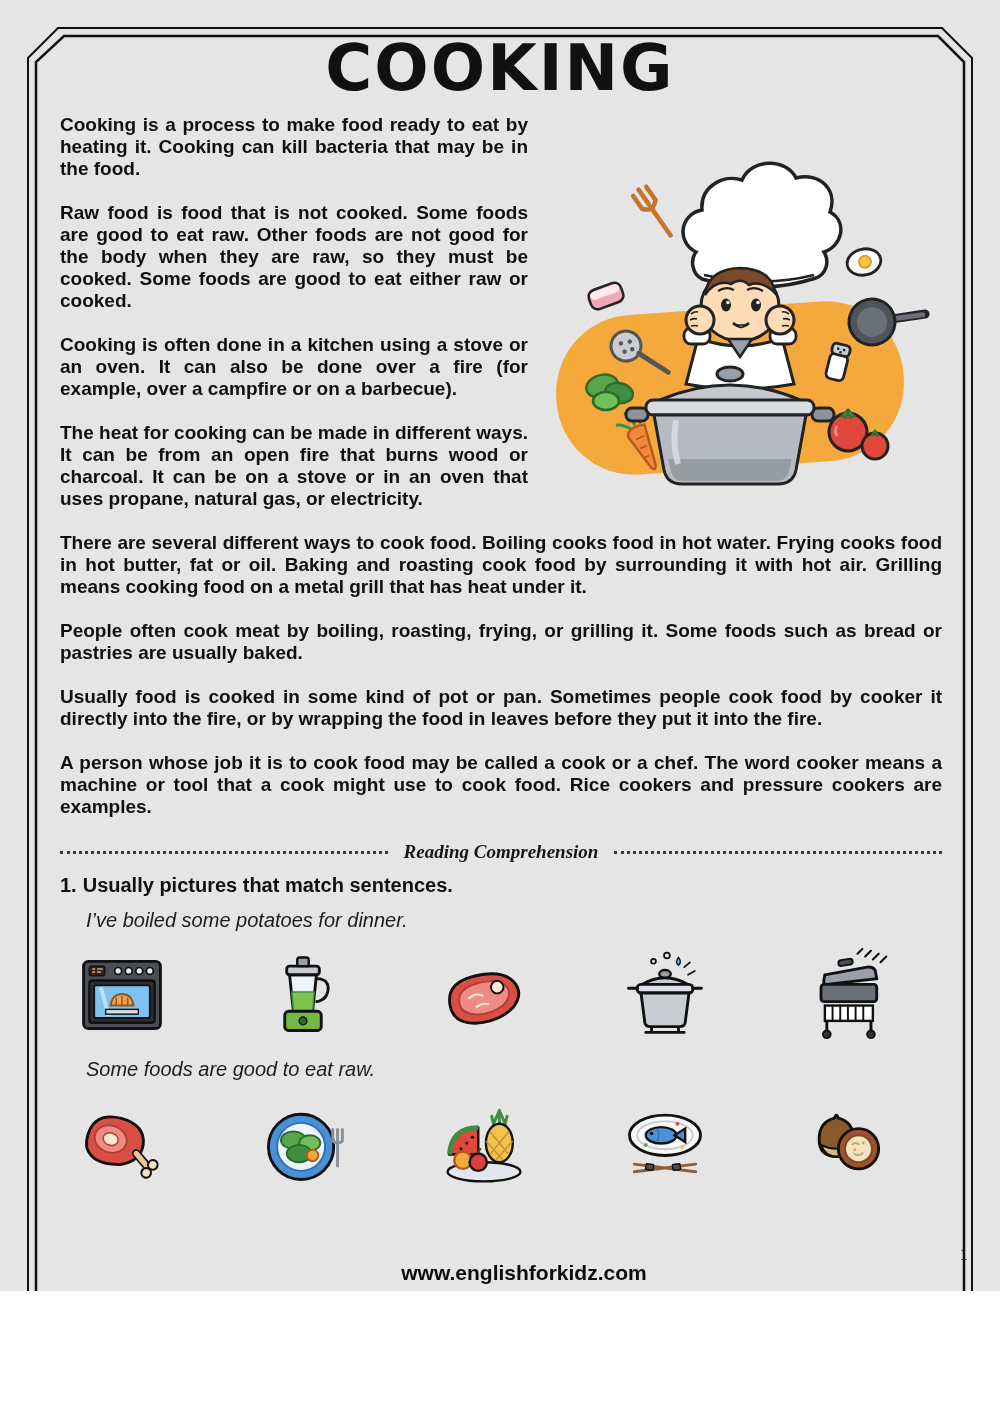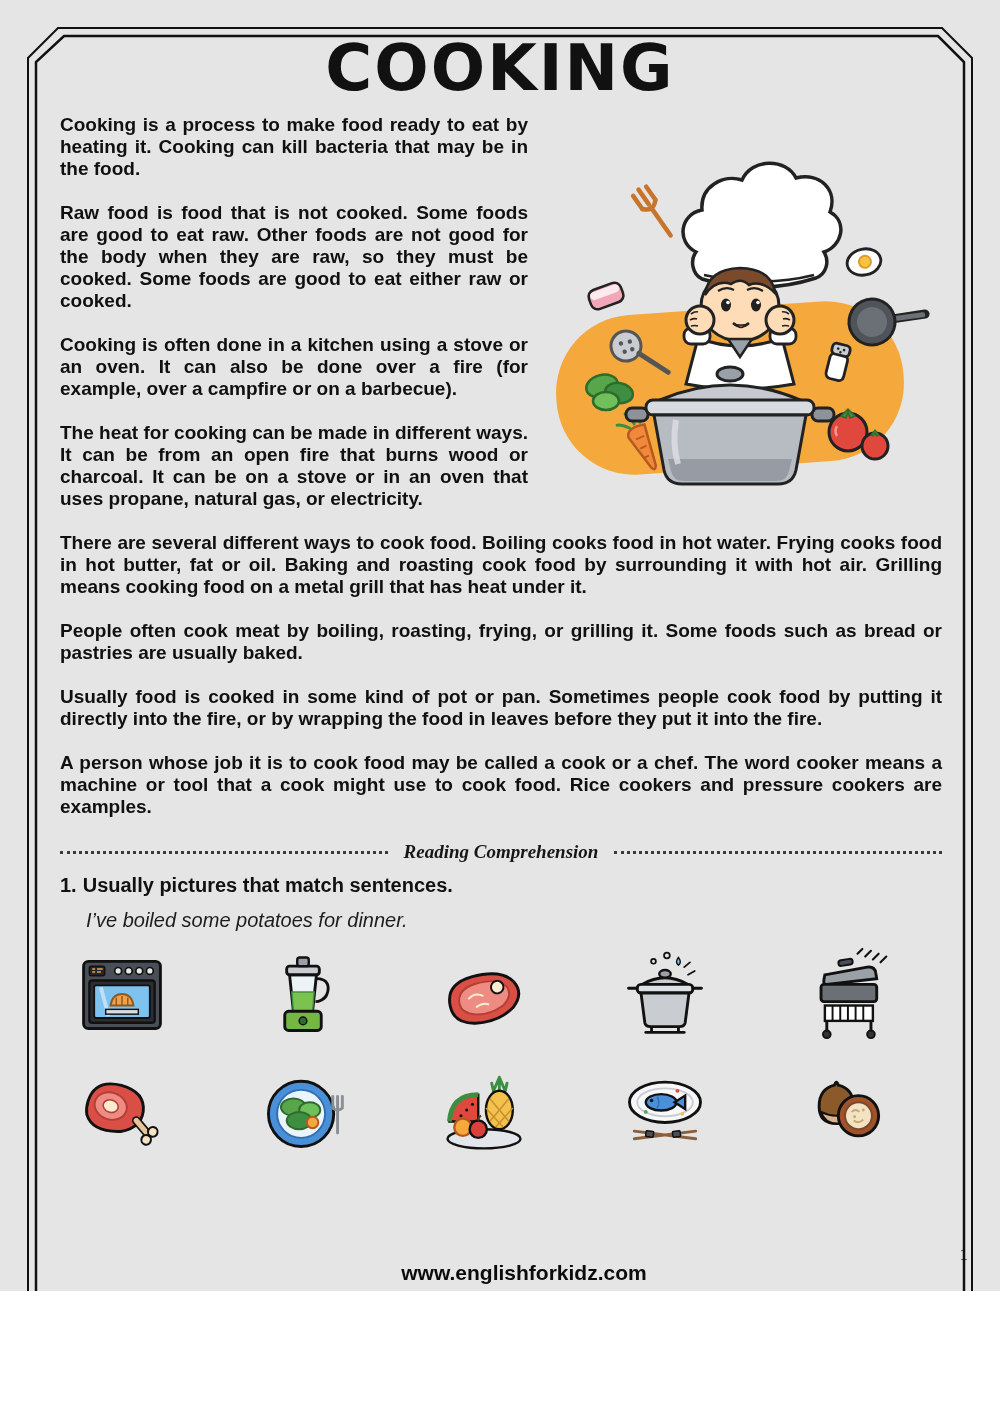--- a/index.html
+++ b/index.html
@@ -170,21 +170,21 @@
           </g>
         </svg>
       </div>
 
       <p>Cooking is a process to make food ready to eat by heating it. Cooking can kill bacteria that may be in the food.</p>
       <p>Raw food is food that is not cooked. Some foods are good to eat raw. Other foods are not good for the body when they are raw, so they must be cooked. Some foods are good to eat either raw or cooked.</p>
       <p>Cooking is often done in a kitchen using a stove or an oven. It can also be done over a fire (for example, over a campfire or on a barbecue).</p>
       <p>The heat for cooking can be made in different ways. It can be from an open fire that burns wood or charcoal. It can be on a stove or in an oven that uses propane, natural gas, or electricity.</p>
       <p>There are several different ways to cook food. Boiling cooks food in hot water. Frying cooks food in hot butter, fat or oil. Baking and roasting cook food by surrounding it with hot air. Grilling means cooking food on a metal grill that has heat under it.</p>
       <p>People often cook meat by boiling, roasting, frying, or grilling it. Some foods such as bread or pastries are usually baked.</p>
-      <p>Usually food is cooked in some kind of pot or pan. Sometimes people cook food by putting it directly into the fire, or by wrapping the food in leaves before they put it into the fire.</p>
+      <p>Usually food is cooked in some kind of pot or pan. Sometimes people cook food by cooker it directly into the fire, or by wrapping the food in leaves before they put it into the fire.</p>
       <p>A person whose job it is to cook food may be called a cook or a chef. The word cooker means a machine or tool that a cook might use to cook food. Rice cookers and pressure cookers are examples.</p>
     </div>
 
     <div class="divider">
       <span class="dotline"></span>
       <span class="divider-label">Reading Comprehension</span>
       <span class="dotline"></span>
     </div>
 
     <p class="instruction">
@@ -260,20 +260,21 @@
           <rect x="24" y="40" width="58" height="18" rx="3" fill="#6B7076" stroke="#111" stroke-width="3"></rect>
           <rect x="28" y="62" width="50" height="16" fill="#fff" stroke="#111" stroke-width="2.5"></rect>
           <path d="M36 62 v16 M44 62 v16 M52 62 v16 M60 62 v16 M68 62 v16" stroke="#111" stroke-width="2"></path>
           <path d="M30 78 v11 M76 78 v11" stroke="#111" stroke-width="3"></path>
           <circle cx="30" cy="92" r="4" fill="#333" stroke="#111" stroke-width="2"></circle>
           <circle cx="76" cy="92" r="4" fill="#333" stroke="#111" stroke-width="2"></circle>
         </svg>
       </div>
     </div>
 
+    <p class="sentence">Some foods are good to eat raw.</p>
 
     <div class="icon-row">
 
       <div class="icon">
         <svg viewBox="0 0 100 100">
           <g transform="rotate(18 50 55)">
             <path d="M12 52 Q12 28 40 26 Q66 25 70 45 Q73 62 54 72 Q26 82 15 66 Q12 60 12 52 Z" fill="#D94F46" stroke="#111" stroke-width="3"></path>
             <ellipse cx="36" cy="50" rx="17" ry="14" fill="#EE8B82" stroke="#B33E36" stroke-width="2"></ellipse>
             <ellipse cx="36" cy="50" rx="8" ry="6.5" fill="#FBEBD2" stroke="#B33E36" stroke-width="1.6"></ellipse>
             <path d="M66 56 L82 66" stroke="#111" stroke-width="9" stroke-linecap="round"></path>

